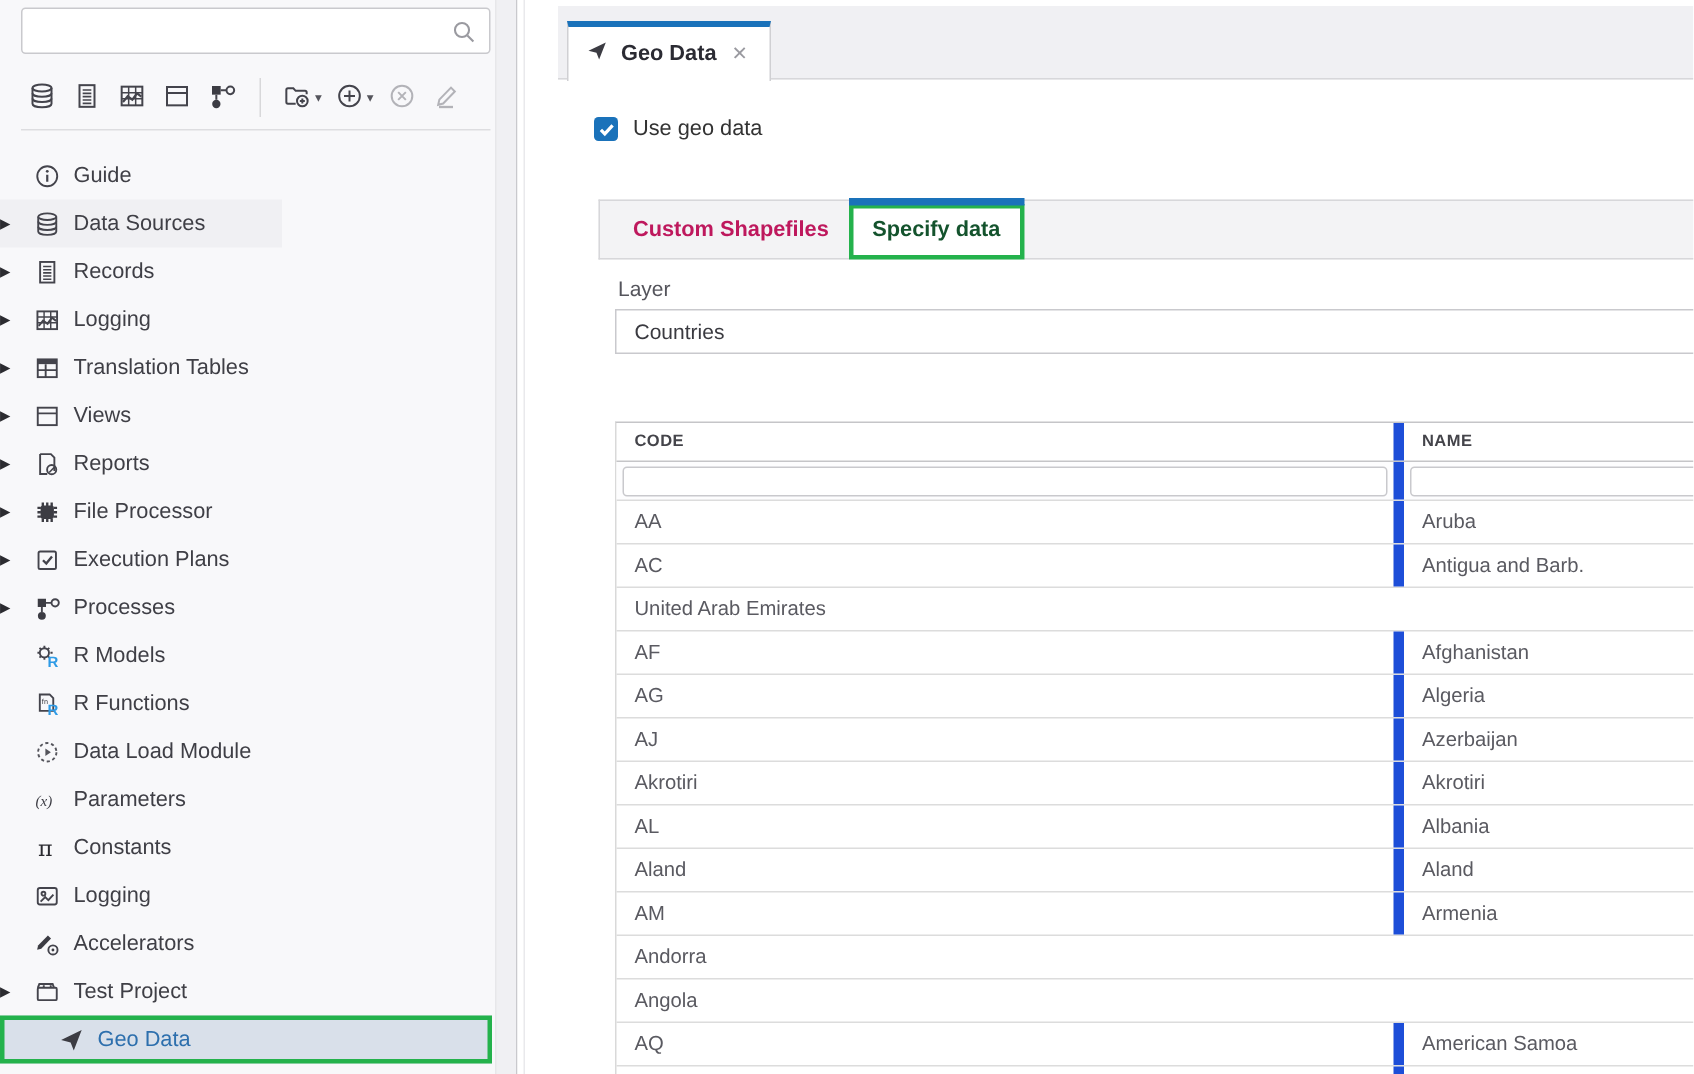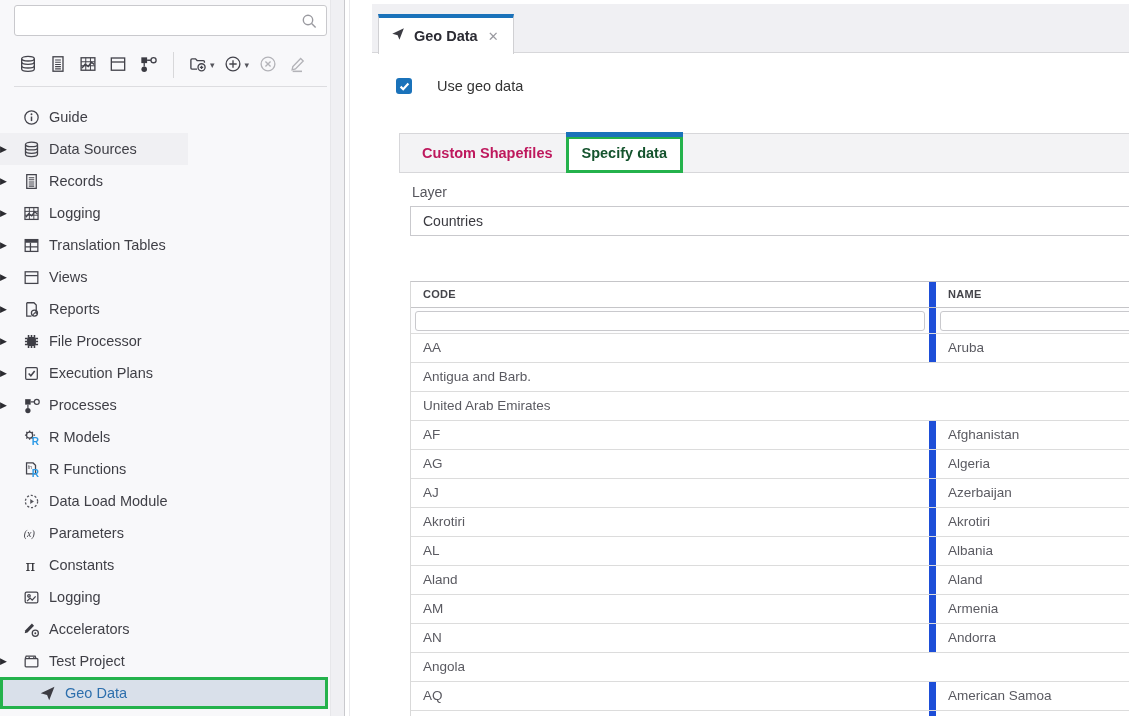--- a/index.html
+++ b/index.html
@@ -47,21 +47,21 @@
 
   .doc-tabbar { position:absolute; left:22px; top:4px; right:0; height:49px;
                 background:#f0f0f3; border-bottom:1px solid #d7d7da; }
   .doc-tab { position:absolute; left:6px; top:10px; width:136px; height:40px; background:#fff;
              border:1px solid #d0d0d3; border-bottom:none; border-top:4px solid #1a72ba;
              display:flex; align-items:center; gap:8px; padding:0 11px; z-index:2; cursor:pointer; }
   .doc-tab .ticon svg { width:16px; height:16px; }
   .doc-tab .tab-label { font-size:14.5px; font-weight:bold; color:#2b2b33; white-space:nowrap; }
   .doc-tab .tab-close { font-size:13px; font-weight:bold; color:#9a9aa0; margin-left:2px; cursor:pointer; }
 
-  .chk-row { position:absolute; left:46px; top:78px; display:flex; align-items:center; gap:25px; cursor:pointer; }
+  .chk-row { position:absolute; left:46px; top:78px; display:flex; align-items:center; gap:10px; cursor:pointer; }
   .chk-box { width:16px; height:16px; background:#1a72ba; border-radius:3px;
              display:flex; align-items:center; justify-content:center; }
   .chk-box svg { width:11px; height:11px; }
   .chk-label { font-size:14.5px; color:#333; }
 
   .inner { position:absolute; left:49px; top:133px; width:760px; }
   .inner-strip { height:40px; background:#f3f3f5; border:1px solid #d7d7da; border-right:none;
                  display:flex; align-items:flex-start; padding-left:9px; position:relative; }
   .stab { font-size:14.5px; font-weight:bold; color:#be185d; padding:0 13px; line-height:38px; cursor:pointer; }
   .stab.active { position:relative; background:#fff; border:3px solid #24b24c; line-height:29px;
@@ -474,20 +474,21 @@
         <div class="c2">
             <input type="text" value="" style="">
           </div>
       </div>
       <div id="rows">
           <div class="grow data">
             <div class="c1">AA</div>
             <div class="c2">Aruba</div>
           </div>
           <div class="grow data">
+            <div class="c1">AC</div>
             <div class="c2">Antigua and Barb.</div>
           </div>
           <div class="grow data">
             <div class="c2">United Arab Emirates</div>
           </div>
           <div class="grow data">
             <div class="c1">AF</div>
             <div class="c2">Afghanistan</div>
           </div>
           <div class="grow data">
@@ -508,21 +509,20 @@
           </div>
           <div class="grow data">
             <div class="c1">Aland</div>
             <div class="c2">Aland</div>
           </div>
           <div class="grow data">
             <div class="c1">AM</div>
             <div class="c2">Armenia</div>
           </div>
           <div class="grow data">
-            <div class="c1">AN</div>
             <div class="c2">Andorra</div>
           </div>
           <div class="grow data">
             <div class="c2">Angola</div>
           </div>
           <div class="grow data">
             <div class="c1">AQ</div>
             <div class="c2">American Samoa</div>
           </div>
         </div>

